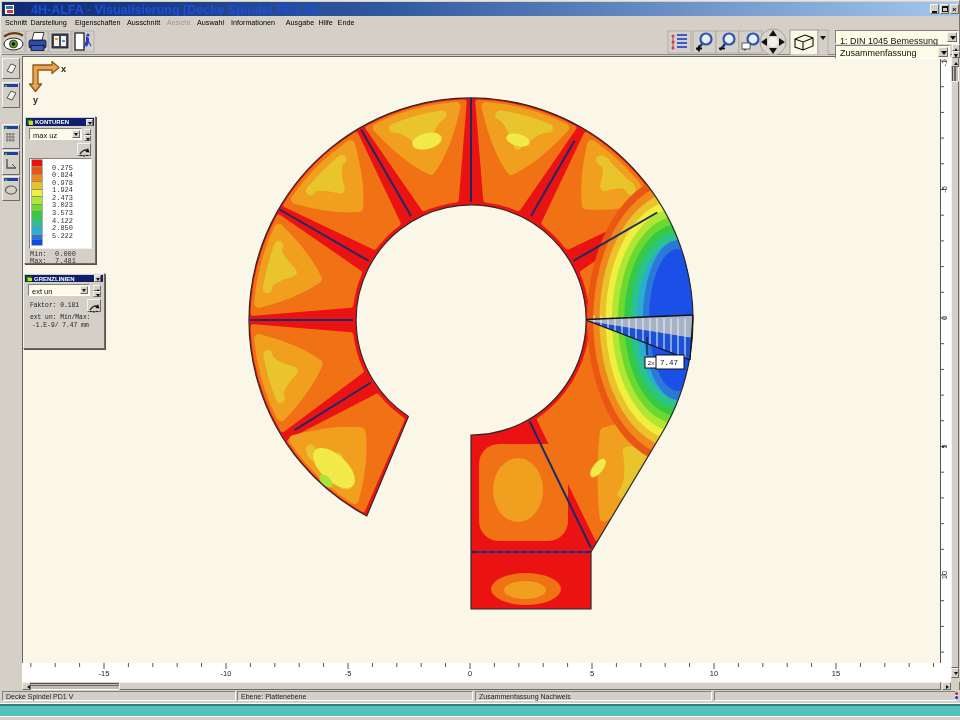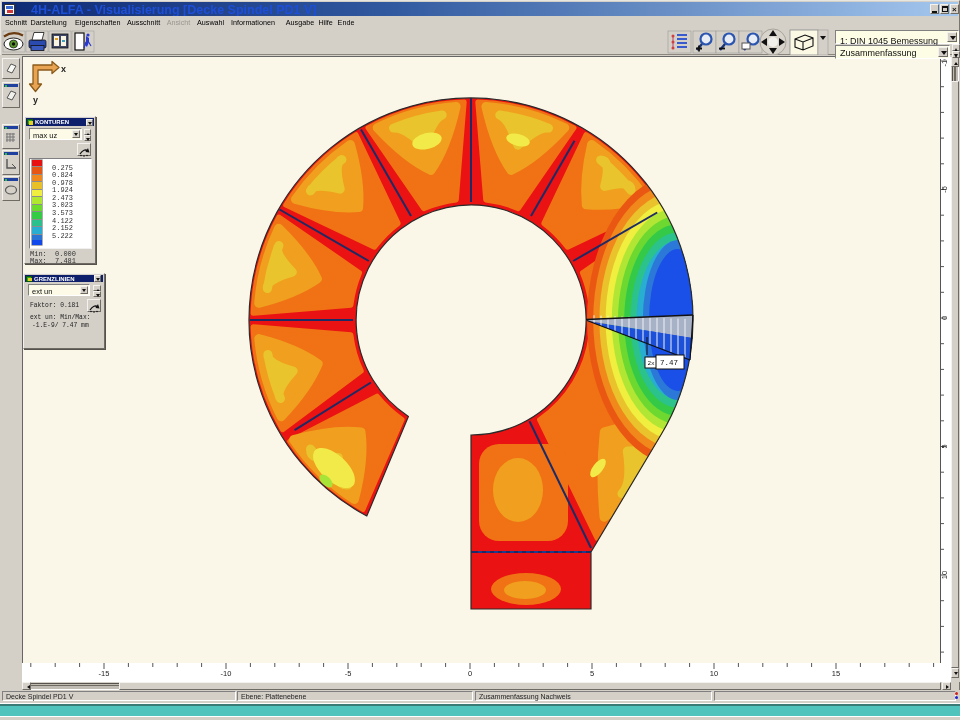--- a/index.html
+++ b/index.html
@@ -403,21 +403,21 @@
 <div style="position:absolute;left:31.5px;top:227.4px;width:10px;height:6.6px;background:#28aed0;box-shadow:0 0 0 0.6px #777"></div>
 <div style="position:absolute;left:31.5px;top:235.0px;width:10px;height:10.2px;background:linear-gradient(#2a74d4 0 48%,#1148ec 48% 100%);box-shadow:0 0 0 0.6px #777"></div>
 <div style="position:absolute;left:52px;top:163.7px;width:24px;font:7px 'Liberation Mono', monospace;color:#333">0.275</div>
 <div style="position:absolute;left:52px;top:171.2px;width:24px;font:7px 'Liberation Mono', monospace;color:#333">0.824</div>
 <div style="position:absolute;left:52px;top:178.8px;width:24px;font:7px 'Liberation Mono', monospace;color:#333">0.978</div>
 <div style="position:absolute;left:52px;top:186.3px;width:24px;font:7px 'Liberation Mono', monospace;color:#333">1.924</div>
 <div style="position:absolute;left:52px;top:193.8px;width:24px;font:7px 'Liberation Mono', monospace;color:#333">2.473</div>
 <div style="position:absolute;left:52px;top:201.4px;width:24px;font:7px 'Liberation Mono', monospace;color:#333">3.023</div>
 <div style="position:absolute;left:52px;top:208.9px;width:24px;font:7px 'Liberation Mono', monospace;color:#333">3.573</div>
 <div style="position:absolute;left:52px;top:216.5px;width:24px;font:7px 'Liberation Mono', monospace;color:#333">4.122</div>
-<div style="position:absolute;left:52px;top:224.0px;width:24px;font:7px 'Liberation Mono', monospace;color:#333">2.152</div>
+<div style="position:absolute;left:52px;top:224.0px;width:24px;font:7px 'Liberation Mono', monospace;color:#333">2.850</div>
 <div style="position:absolute;left:52px;top:231.6px;width:24px;font:7px 'Liberation Mono', monospace;color:#333">5.222</div>
 <div class="abs" style="left:30px;top:249.5px;font:7px 'Liberation Mono',monospace;color:#333">Min:</div>
 <div class="abs" style="left:52px;top:249.5px;width:24px;font:7px 'Liberation Mono',monospace;color:#333;text-align:right">0.000</div>
 <div class="abs" style="left:30px;top:256.5px;font:7px 'Liberation Mono',monospace;color:#333">Max:</div>
 <div class="abs" style="left:52px;top:256.5px;width:24px;font:7px 'Liberation Mono',monospace;color:#333;text-align:right">7.481</div>
 
 <div class="abs" style="left:23px;top:273px;width:82px;height:76px;background:#d4d0c8;border:1px solid #6e6a64;border-top-color:#f4f2ee;border-left-color:#f4f2ee;box-shadow:1px 1px 0 #55524c">
  <div class="abs" style="left:1px;top:1px;right:1px;height:7px;background:#0d1f6b"></div>
  <div class="abs" style="left:2px;top:1.5px;width:6px;height:6px;background:#28a828;border:1px solid #0a5a0a"></div>
  <div class="abs" style="left:4px;top:3.5px;width:4px;height:3px;background:#e8d020"></div>

